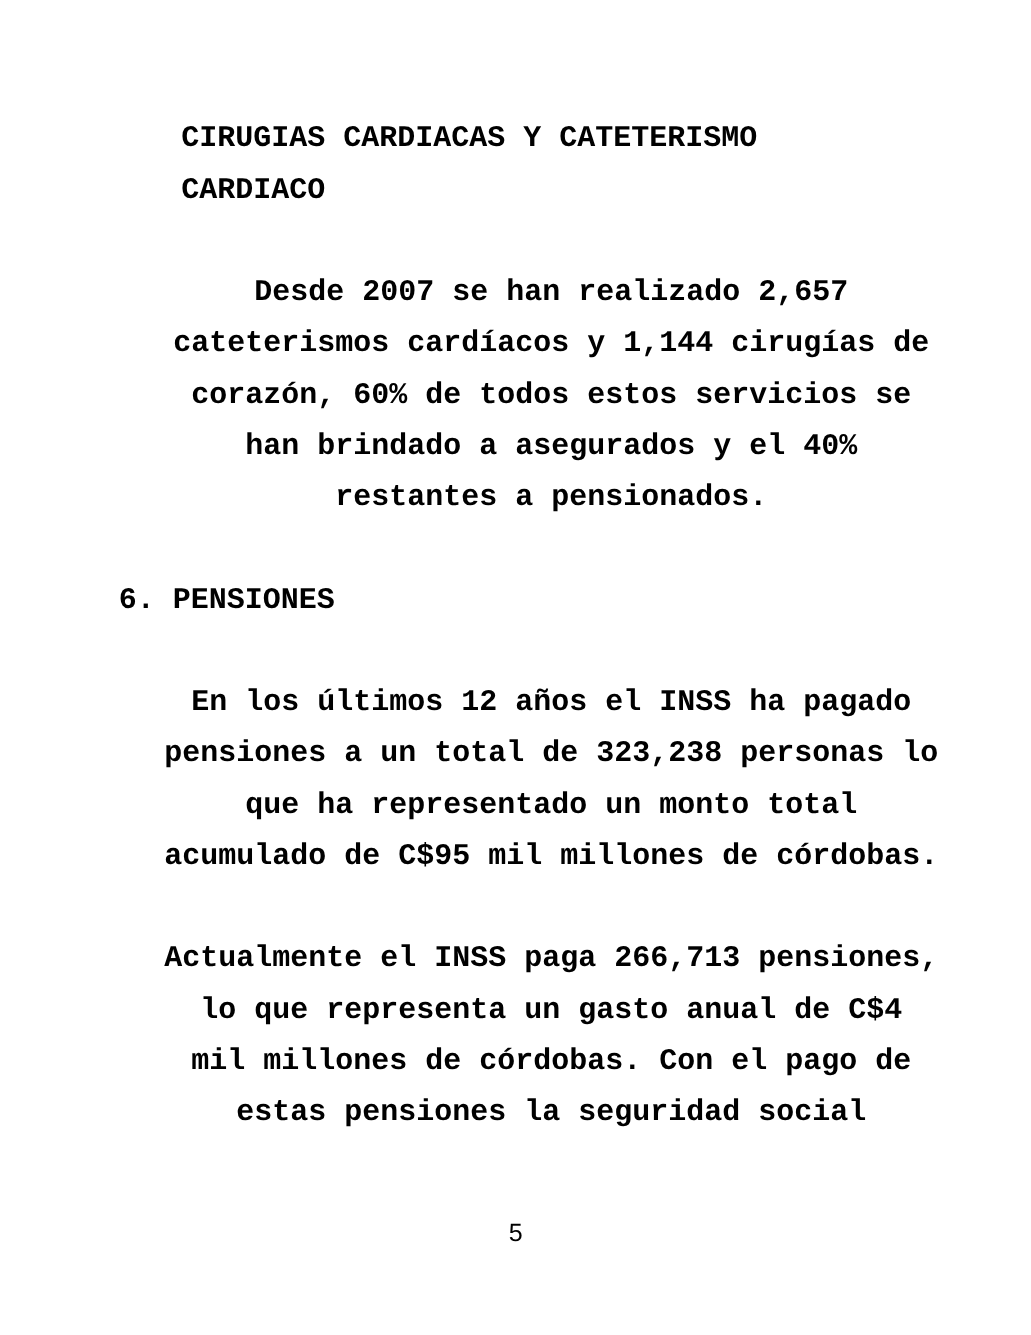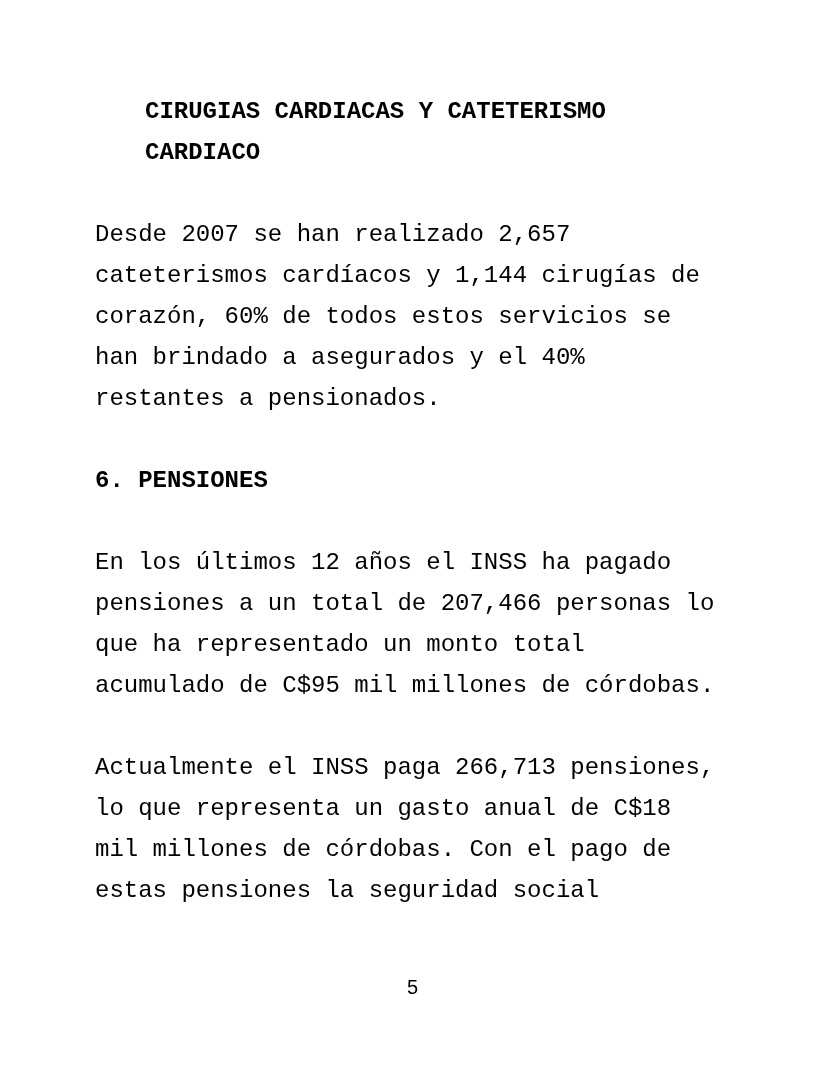--- a/index.html
+++ b/index.html
@@ -26,22 +26,23 @@
     margin: 0 0 41px 0;
     font-size: 24px;
     font-weight: bold;
     white-space: pre-line;
   }
   .heading.indented {
     padding-left: 50px;
   }
   .para {
     margin: 2px 0 41px 0;
-    font-weight: normal;
+    font-weight: bold;
     white-space: pre-line;
+    text-align: center;
   }
   .para:last-child {
     margin-bottom: 0;
   }
   .page-number {
     position: absolute;
     top: 976px;
     left: 0;
     width: 100%;
     text-align: center;
@@ -57,22 +58,22 @@
   <div class="content">
     <h2 class="heading indented">CIRUGIAS CARDIACAS Y CATETERISMO
 CARDIACO</h2>
     <p class="para">Desde 2007 se han realizado 2,657
 cateterismos cardíacos y 1,144 cirugías de
 corazón, 60% de todos estos servicios se
 han brindado a asegurados y el 40%
 restantes a pensionados.</p>
     <h2 class="heading">6. PENSIONES</h2>
     <p class="para">En los últimos 12 años el INSS ha pagado
-pensiones a un total de 207,466 personas lo
+pensiones a un total de 323,238 personas lo
 que ha representado un monto total
 acumulado de C$95 mil millones de córdobas.</p>
     <p class="para">Actualmente el INSS paga 266,713 pensiones,
-lo que representa un gasto anual de C$18
+lo que representa un gasto anual de C$4
 mil millones de córdobas. Con el pago de
 estas pensiones la seguridad social</p>
   </div>
   <div class="page-number">5</div>
 </div>
 
 </body></html>

